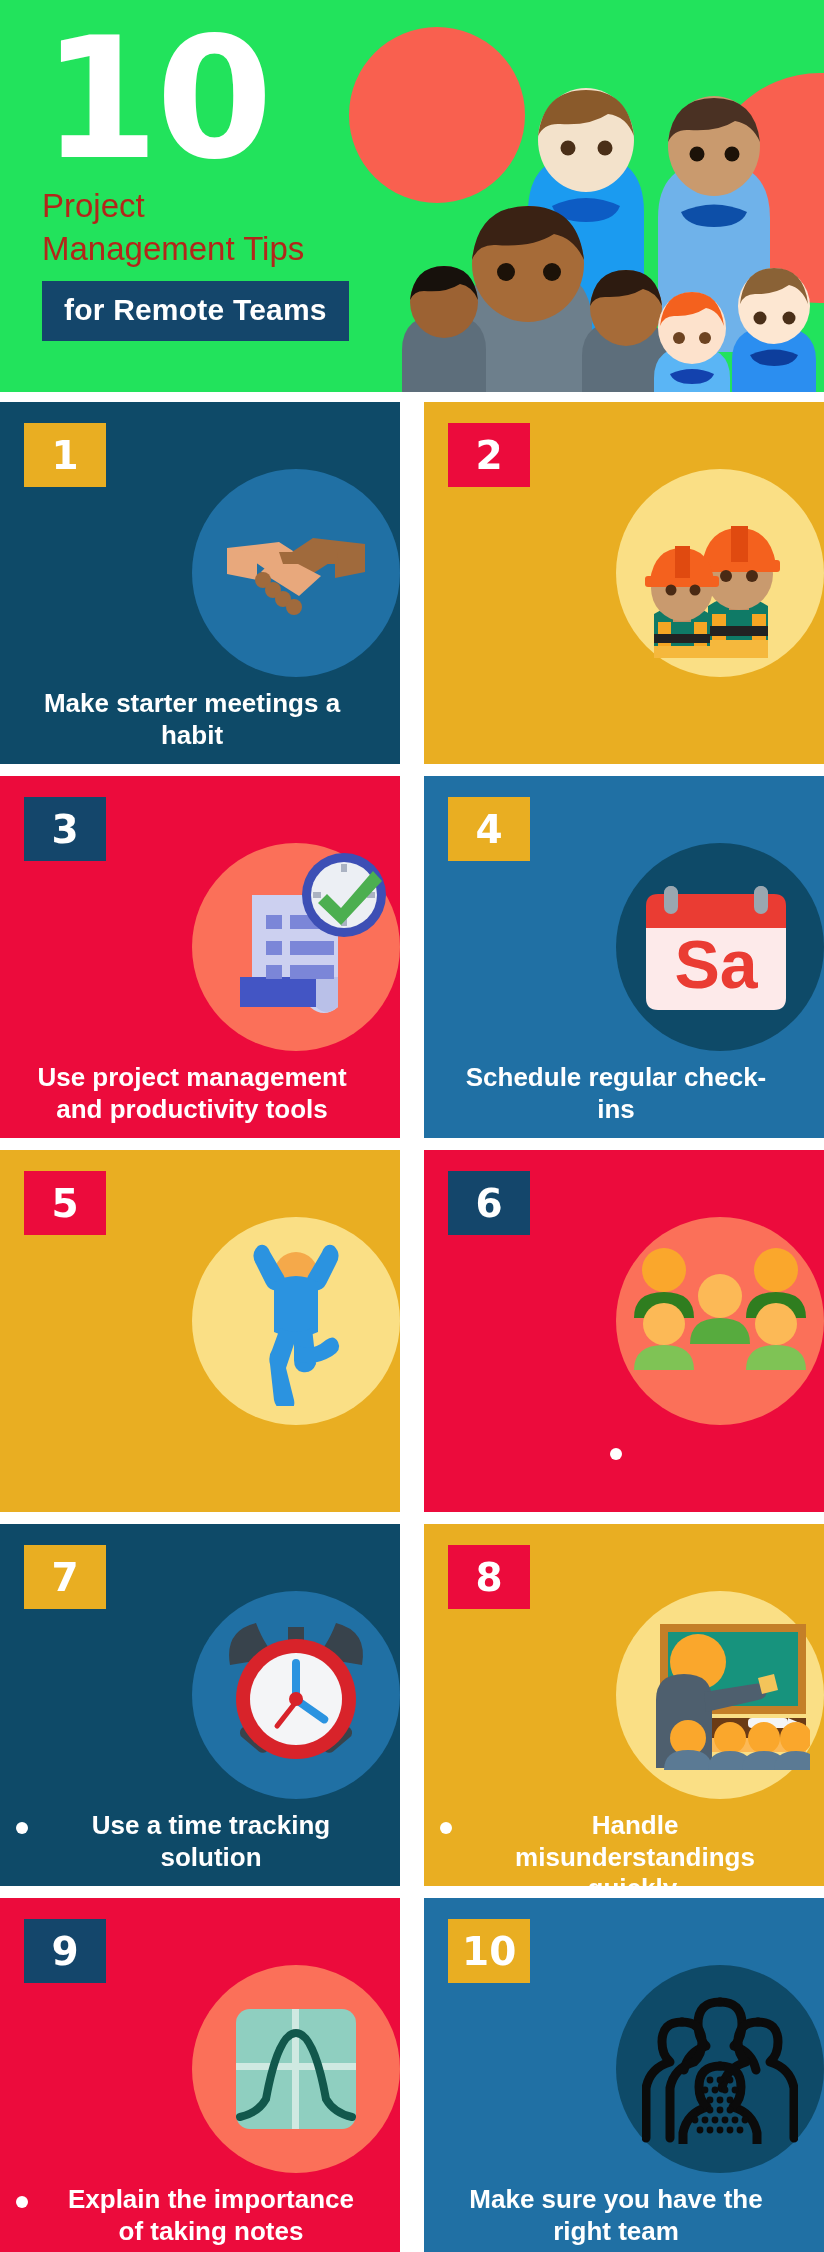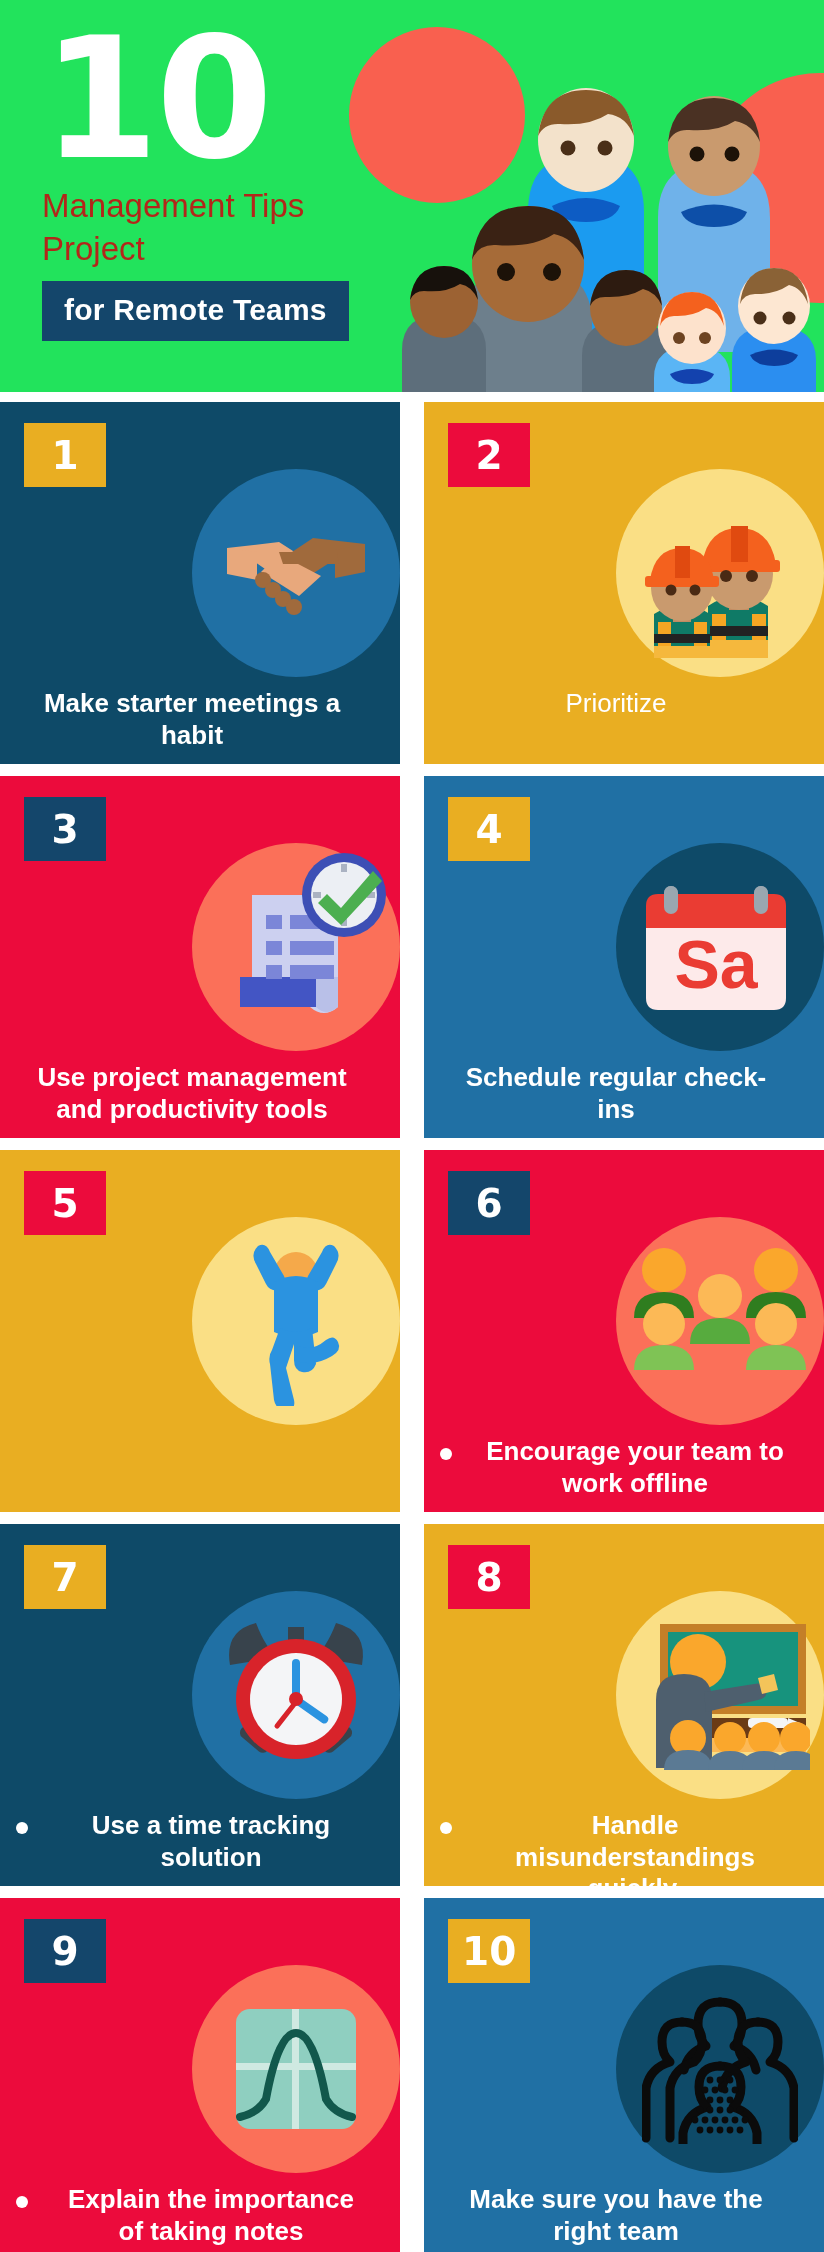--- a/index.html
+++ b/index.html
@@ -193,22 +193,22 @@
       <path d="M348 335 q24 -11 48 0 q-5 11 -24 11 q-19 0 -24 -11" fill="#0d3e9c"></path>
       <ellipse cx="372" cy="286" rx="36" ry="38" fill="#fde7d2"></ellipse>
       <path d="M338 284 q4 -36 34 -36 q30 0 34 36 q-6 -16 -19 -19 q-15 10 -34 9 q-11 0 -15 10 z" fill="#8a6236"></path>
       <circle cx="358" cy="298" r="6.5" fill="#4a2f18"></circle>
       <circle cx="387" cy="298" r="6.5" fill="#4a2f18"></circle>
     </g>
   </svg>
 
   <div class="hdr-text">
     <div class="big-ten">10</div>
+    <div class="sub-line">Project</div>
     <div class="sub-line">Management Tips</div>
-    <div class="sub-line">Project</div>
     <div class="badge-bar">for Remote Teams</div>
   </div>
 </div>
 
 <div class="grid">
 
   <div class="card c-navy">
     <div class="num n-gold">1</div>
     <div class="iconwrap">
       <div class="disc d-blue">
@@ -258,23 +258,20 @@
           <rect x="43" y="110" width="18" height="24" fill="#c08b62"></rect>
           <ellipse cx="52" cy="100" rx="31" ry="33" fill="#c99a6e"></ellipse>
           <path d="M20 92 q5 -32 32 -32 q27 0 32 32 z" fill="#f4611e"></path>
           <rect x="15" y="88" width="74" height="11" rx="3" fill="#f4611e"></rect>
           <rect x="45" y="58" width="15" height="32" fill="#e04a10"></rect>
           <circle cx="41" cy="102" r="5.5" fill="#4a2a14"></circle>
           <circle cx="65" cy="102" r="5.5" fill="#4a2a14"></circle>
         </svg>
       </div>
     </div>
-    <div class="caption nobul">
-      <div class="cap-text light">Prioritize</div>
-    </div>
   </div>
 
   <div class="card c-red">
     <div class="num n-navy">3</div>
     <div class="iconwrap">
       <div class="disc d-coral">
         <svg width="190" height="180" viewBox="0 0 190 180" style="margin-left:18px;margin-top:-16px">
 
           <path d="M42 46 L128 46 L128 158 q-14 12 -28 0 L42 158 Z" fill="#ccd0f0"></path>
           <rect x="30" y="128" width="76" height="30" fill="#4355c4"></rect>
@@ -350,21 +347,20 @@
           <path d="M60 98 q0-26 30-26 q30 0 30 26 Z" fill="#57ab3e"></path>
           <circle cx="34" cy="78" r="21" fill="#fcb956"></circle>
           <path d="M4 124 q0-25 30-25 q30 0 30 25 Z" fill="#7fc355"></path>
           <circle cx="146" cy="78" r="21" fill="#fcb956"></circle>
           <path d="M116 124 q0-25 30-25 q30 0 30 25 Z" fill="#7fc355"></path>
         </svg>
       </div>
     </div>
     <div class="caption">
       <span class="bullet"></span>
-      <div class="cap-text">Encourage your team to work offline</div>
     </div>
   </div>
 
   <div class="card c-navy">
     <div class="num n-gold">7</div>
     <div class="iconwrap">
       <div class="disc d-blue">
         <svg width="168" height="160" viewBox="0 0 168 160">
           <path d="M18 50 q-6 -34 26 -42 q10 26 22 34 z" fill="#38434c"></path>
           <path d="M150 50 q6 -34 -26 -42 q-10 26 -22 34 z" fill="#38434c"></path>

